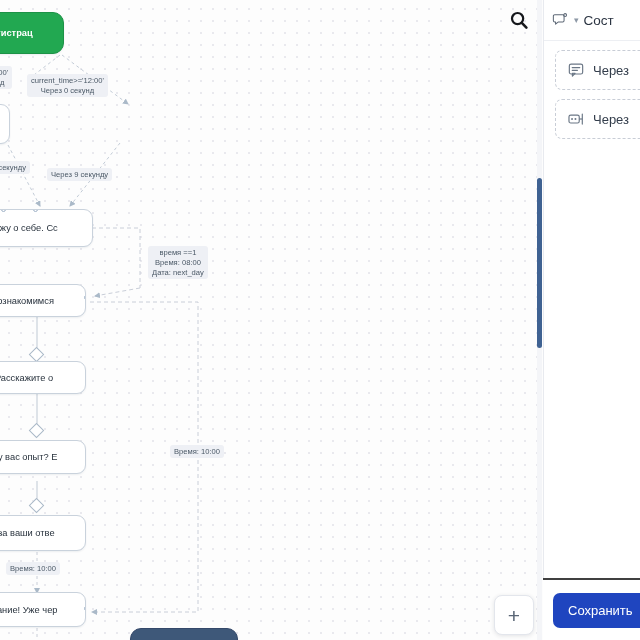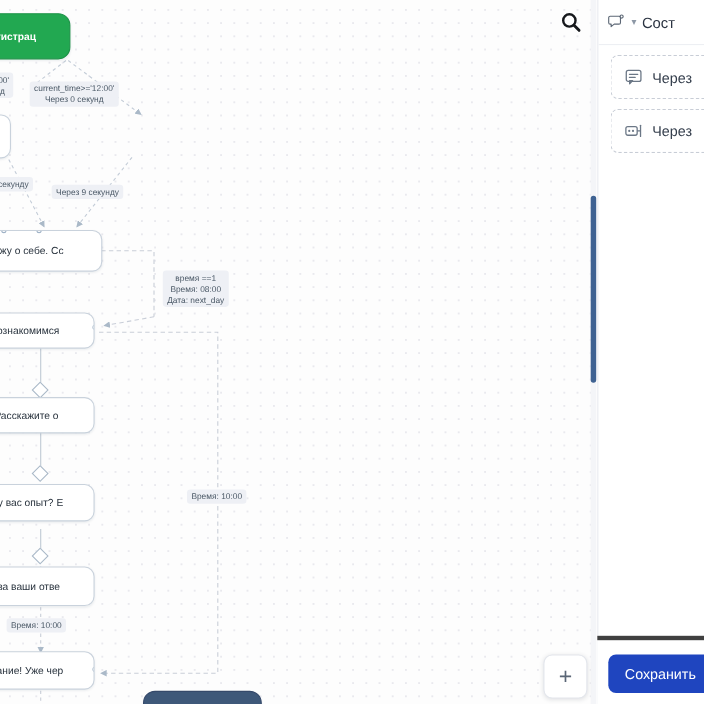--- a/index.html
+++ b/index.html
@@ -166,21 +166,21 @@
     color: #333d4b;
     white-space: nowrap;
   }
 
   
   #save-bar {
     position: absolute;
     left: 543px; top: 578px;
     width: 97px; height: 62px;
     background: #ffffff;
-    border-top: 4px solid #404040;
+    border-top: 2px solid #404040;
   }
   #save-button {
     position: absolute;
     left: 10px; top: 13px;
     width: 120px; height: 35px;
     background: #1f45bf;
     border-radius: 7px;
     color: #ffffff;
     font-size: 13px;
     display: flex; align-items: center; justify-content: flex-start;

